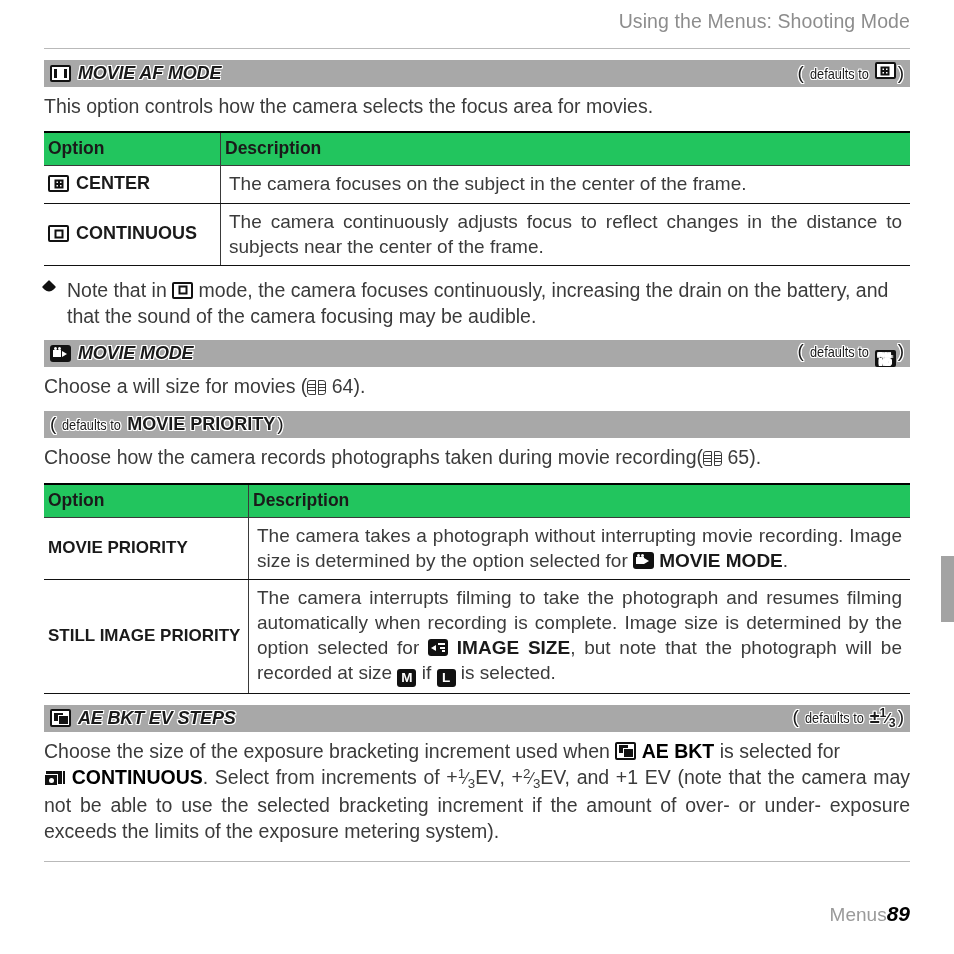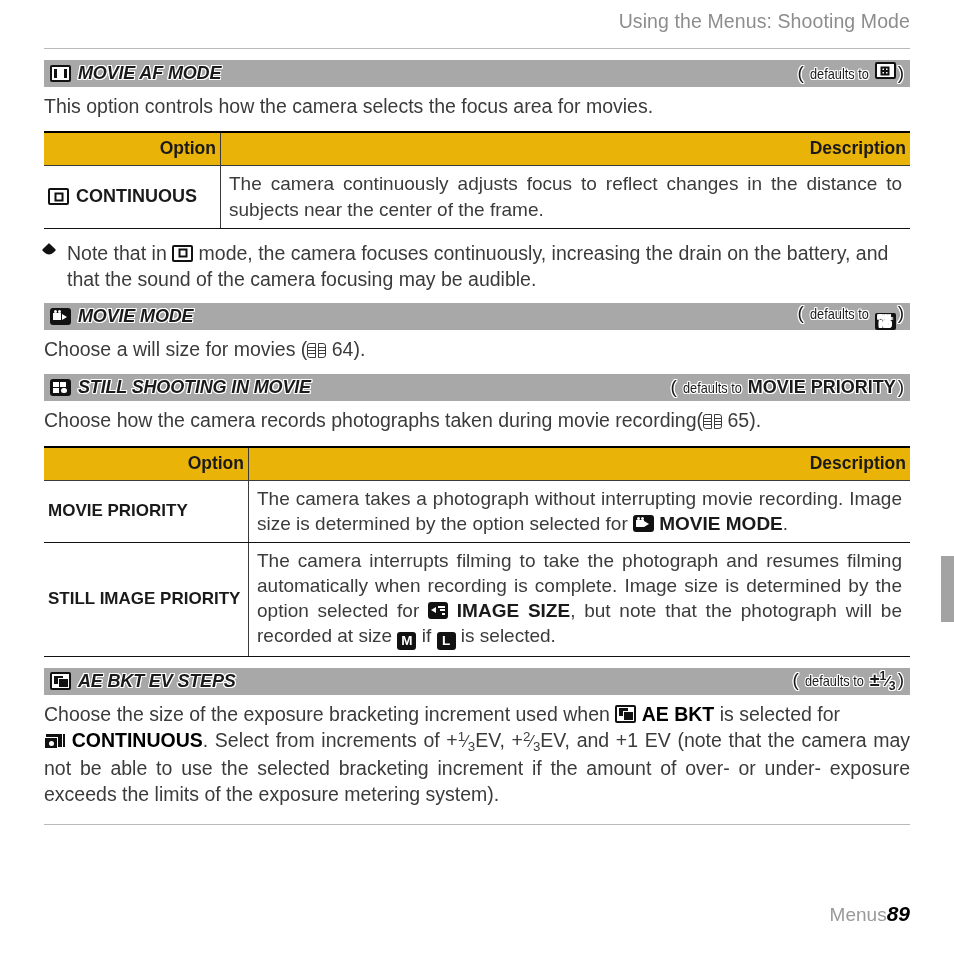--- a/index.html
+++ b/index.html
@@ -116,25 +116,25 @@
   .note-body { flex: 1; }
 
   
   table {
     width: 100%;
     border-collapse: collapse;
     margin-top: 12px;
     table-layout: fixed;
   }
   thead th {
-    background: #eab308;
+    background: #22c55e;
     font-size: 17.5px;
     font-weight: bold;
     color: #1a1a1a;
-    text-align: right;
+    text-align: left;
     padding: 5px 4px 6px 4px;
     border-top: 2.2px solid #000;
     border-bottom: 1.1px solid #3a3a3a;
   }
   thead th.col-option { width: 168px; border-right: 1.1px solid #3a3a3a; }
   tbody td {
     font-size: 19px;
     color: #3b3b3b;
     padding: 5px 8px 6px 8px;
     border-bottom: 1.6px solid #111;
@@ -360,20 +360,33 @@
         <th class="col-option">Option</th>
         <th>Description</th>
       </tr>
     </thead>
     <tbody>
       <tr>
         <td class="opt">
           <span class="optrow">
             <span class="ic ic-af">
               <span class="sq"></span>
+                <span class="cross-h"></span>
+                <span class="cross-v"></span>
+            </span>
+            <span>CENTER</span>
+          </span>
+        </td>
+        <td class="desc">The camera focuses on the subject in the center of the frame.</td>
+      </tr>
+      <tr>
+        <td class="opt">
+          <span class="optrow">
+            <span class="ic ic-af">
+              <span class="sq"></span>
             </span>
             <span>CONTINUOUS</span>
           </span>
         </td>
         <td class="desc">The camera continuously adjusts focus to reflect changes in the distance to subjects near the center of the frame.</td>
       </tr>
     </tbody>
   </table>
 
   <div class="note">
@@ -400,29 +413,20 @@
         <span class="l1">FULL</span>
         <span class="l2">HD</span>
       </span>
         <span class="paren">)</span>
     </div>
   </div>
 
   <p class="para"><span>Choose a will size for movies (</span><span class="ic ic-book"><span class="pg l"></span><span class="pg r"></span></span> <span>64</span><span>).</span></p>
 
   <div class="bar">
-    <div class="bar-left">
-      <span class="ic ic-ssm">
-        <span class="f1"></span>
-          <span class="f2"></span>
-          <span class="f3"></span>
-          <span class="dot"></span>
-      </span>
-      <span class="bar-title">STILL SHOOTING IN MOVIE</span>
-    </div>
     <div class="bar-right">
       <span class="paren">(</span>
         <span class="dflt">defaults to </span>
         <span class="dflt-val">MOVIE PRIORITY</span>
         <span class="paren">)</span>
     </div>
   </div>
 
   <p class="para"><span>Choose how the camera records photographs taken during movie recording(</span><span class="ic ic-book"><span class="pg l"></span><span class="pg r"></span></span> <span>65</span><span>).</span></p>
 

